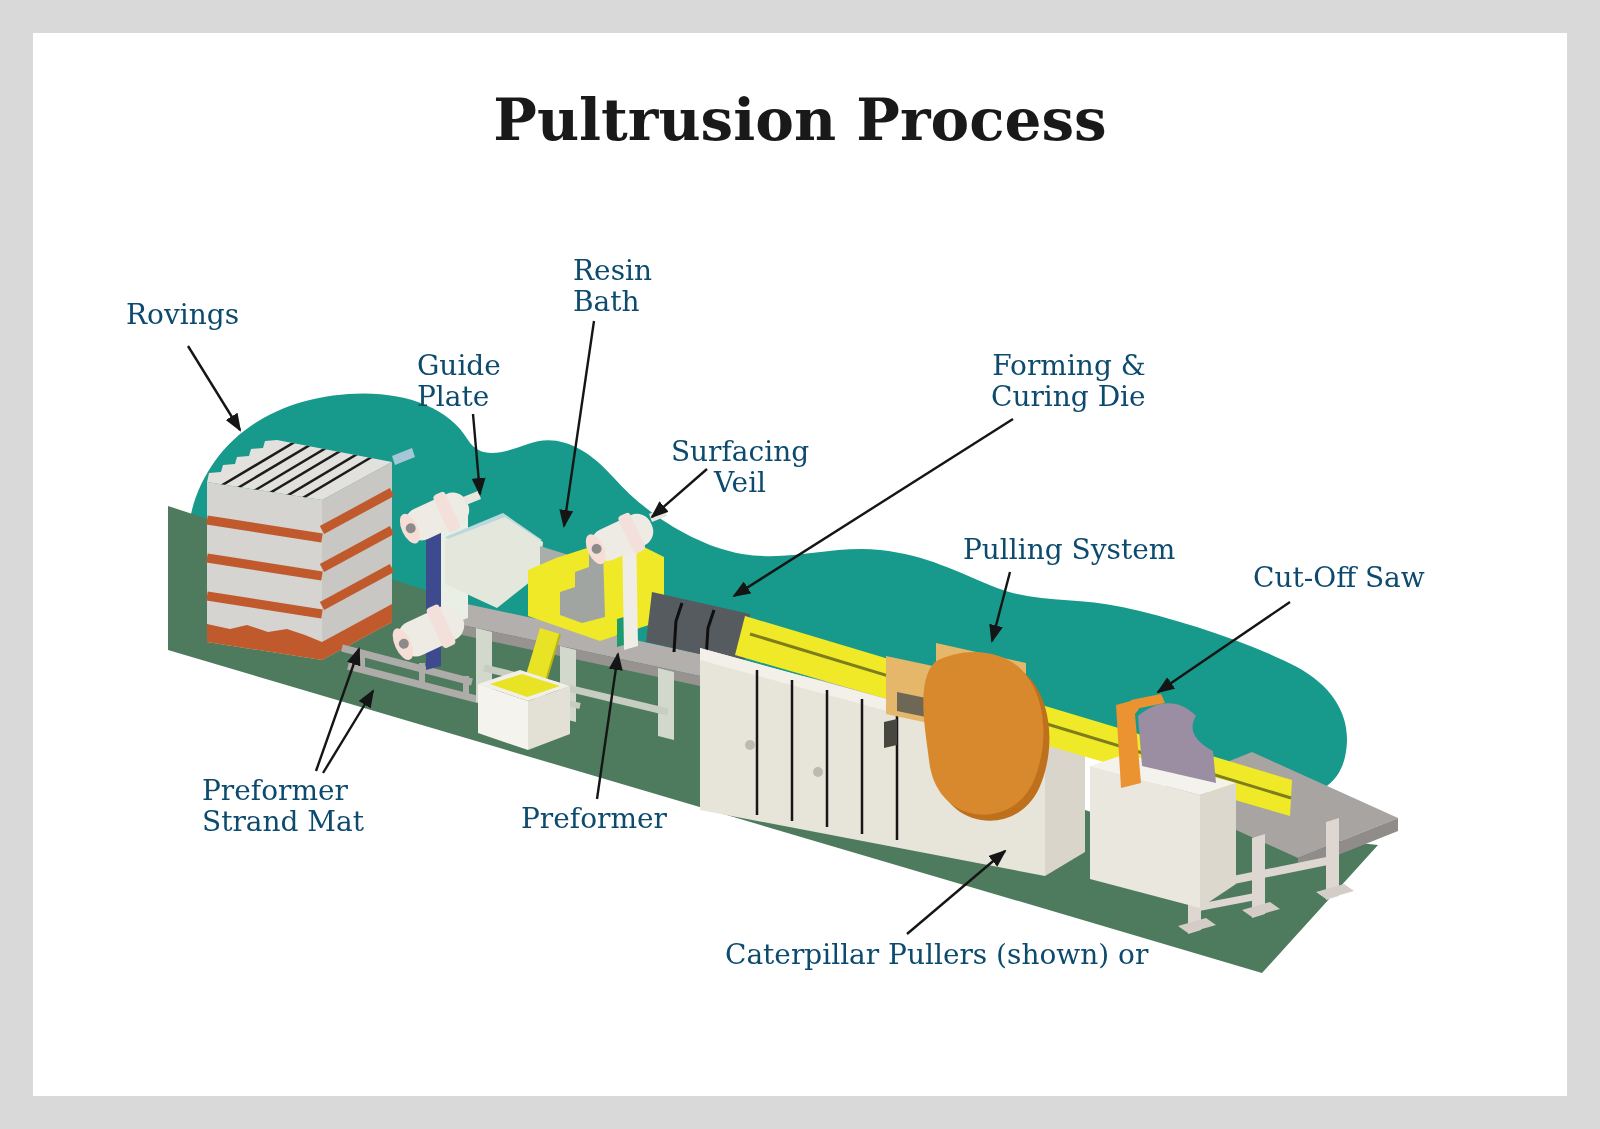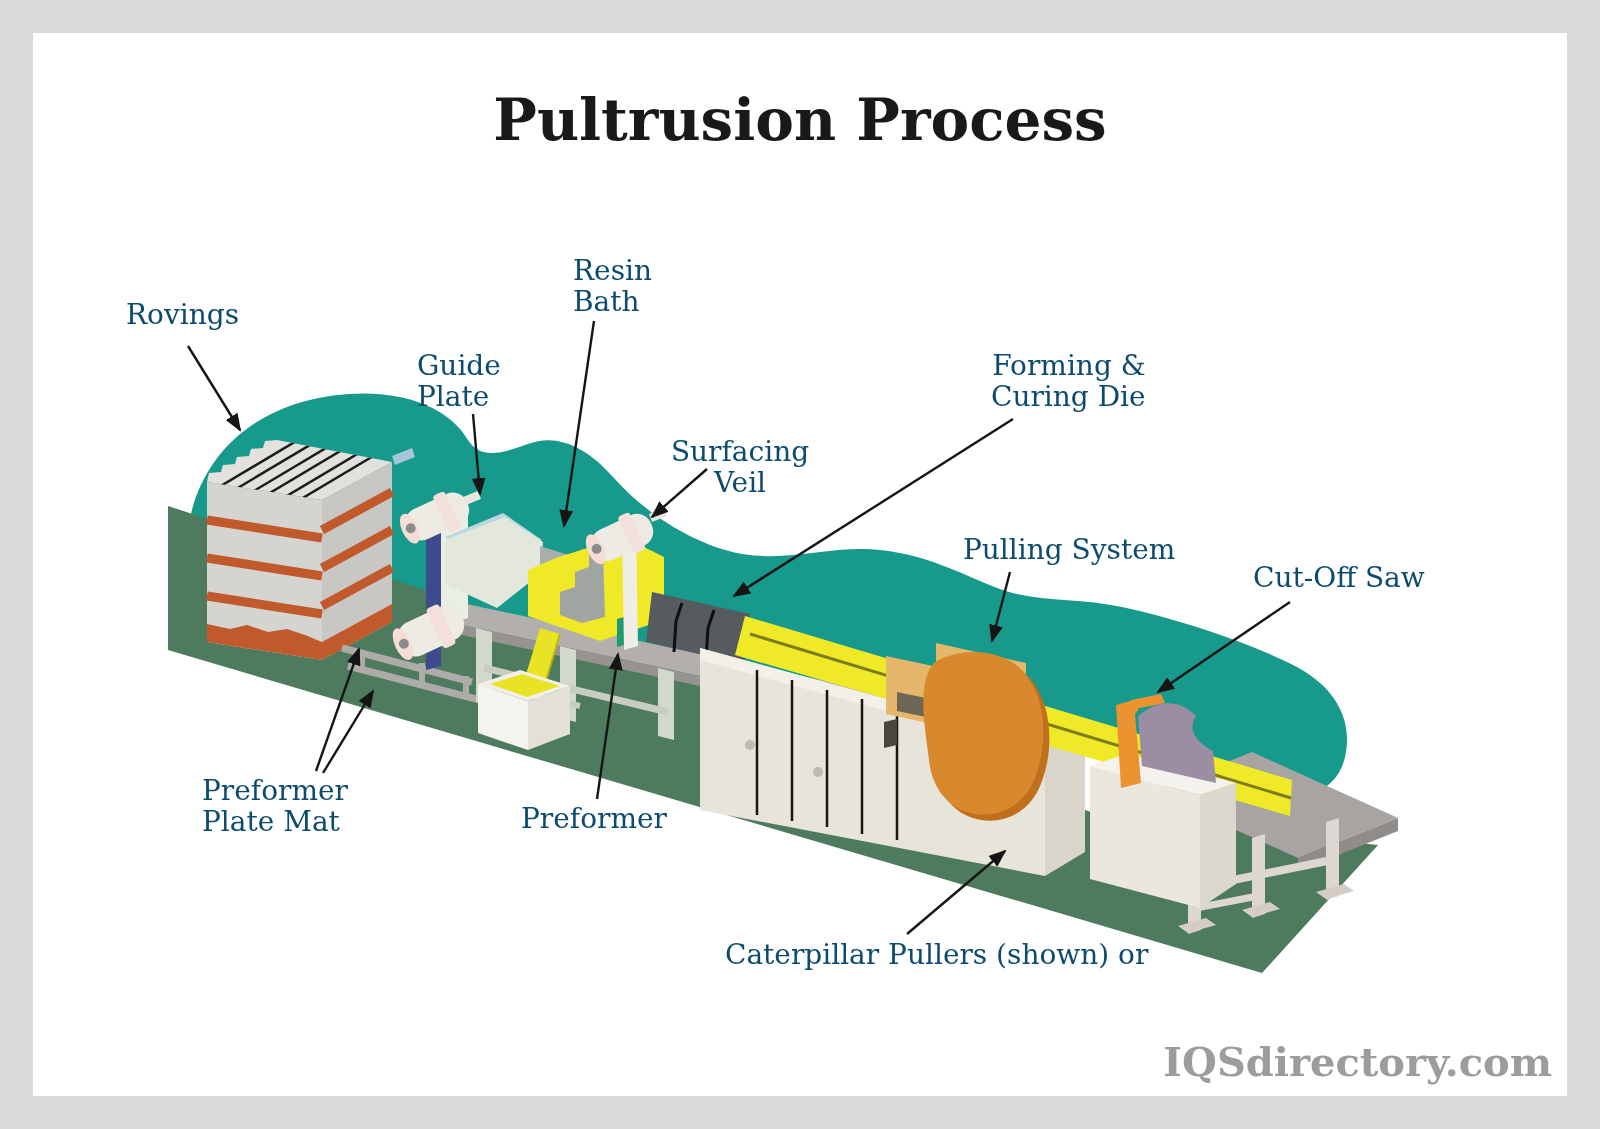--- a/index.html
+++ b/index.html
@@ -235,23 +235,22 @@
     <span>Curing Die</span>
   </div>
   <div class="label" style="left:963px;top:534px;">
     <span>Pulling System</span>
   </div>
   <div class="label" style="left:1253px;top:562px;text-align:right;">
     <span>Cut-Off Saw</span>
   </div>
   <div class="label" style="left:202px;top:775px;">
     <span>Preformer</span>
-    <span>Plate Mat</span>
+    <span>Strand Mat</span>
   </div>
   <div class="label" style="left:521px;top:803px;">
     <span>Preformer</span>
   </div>
   <div class="label" style="left:725px;top:939px;">
     <span>Caterpillar Pullers (shown) or</span>
   </div>
 
-  <div class="watermark">IQSdirectory.com</div>
 </div>
 
 </body></html>

